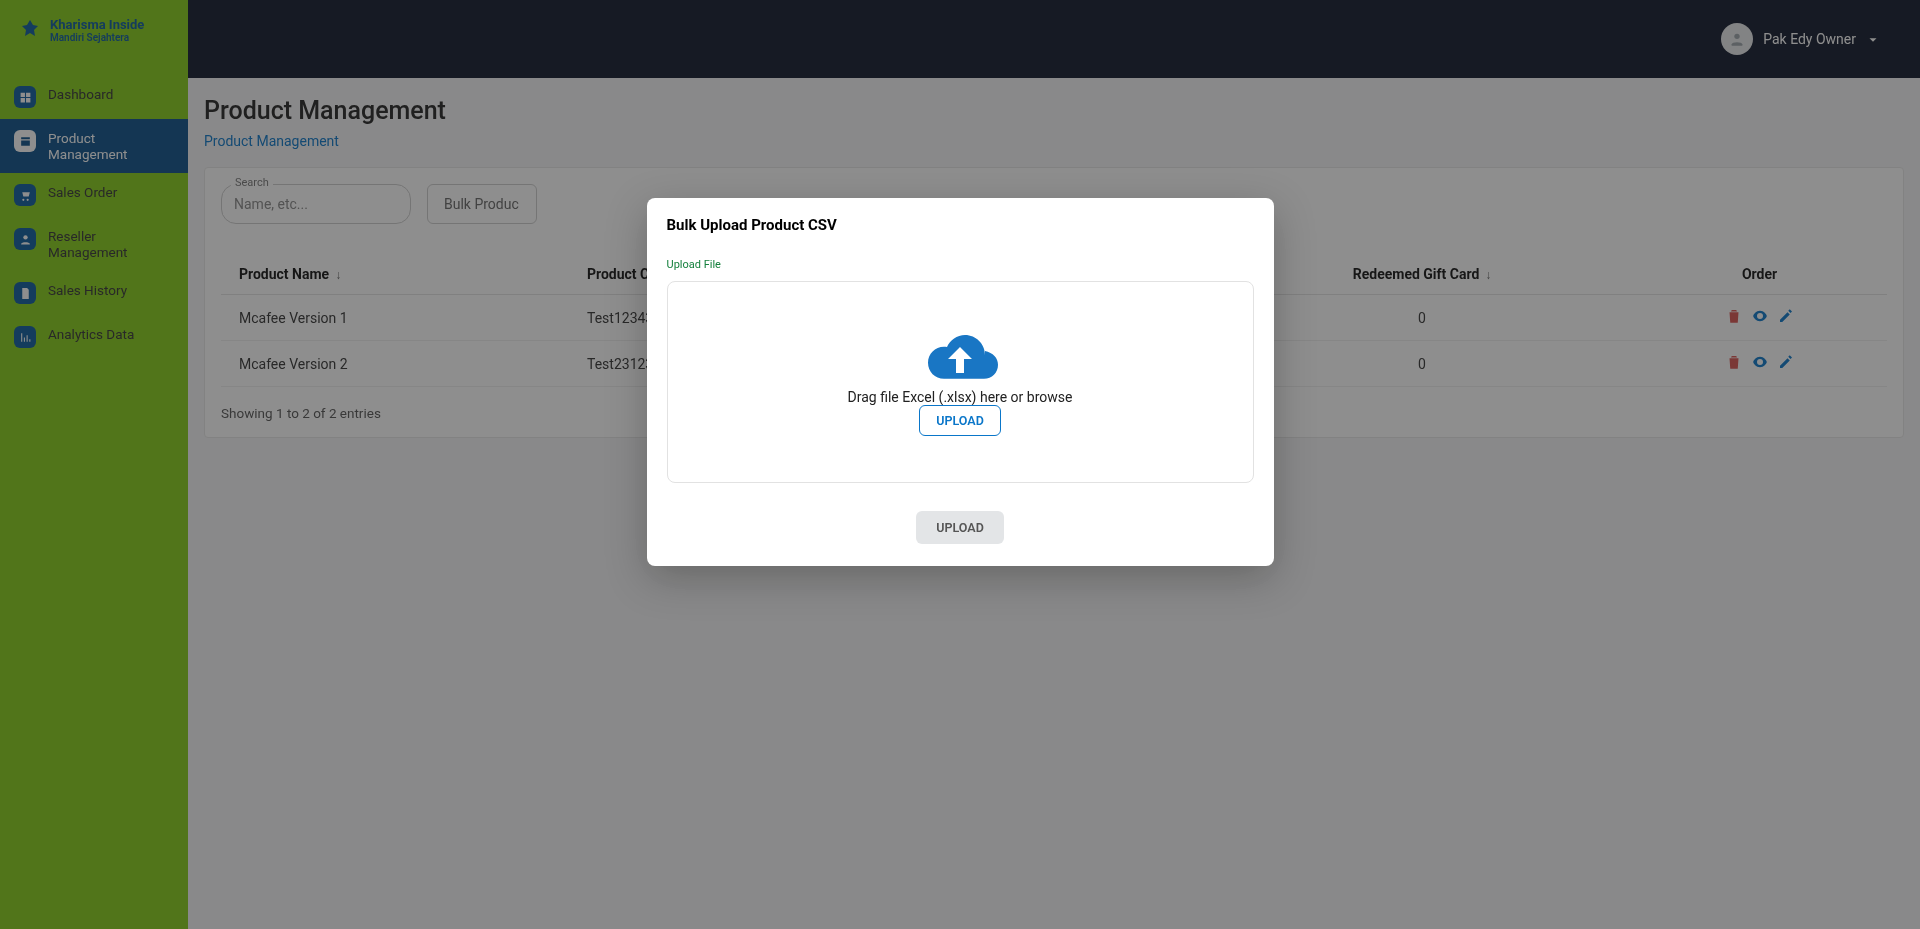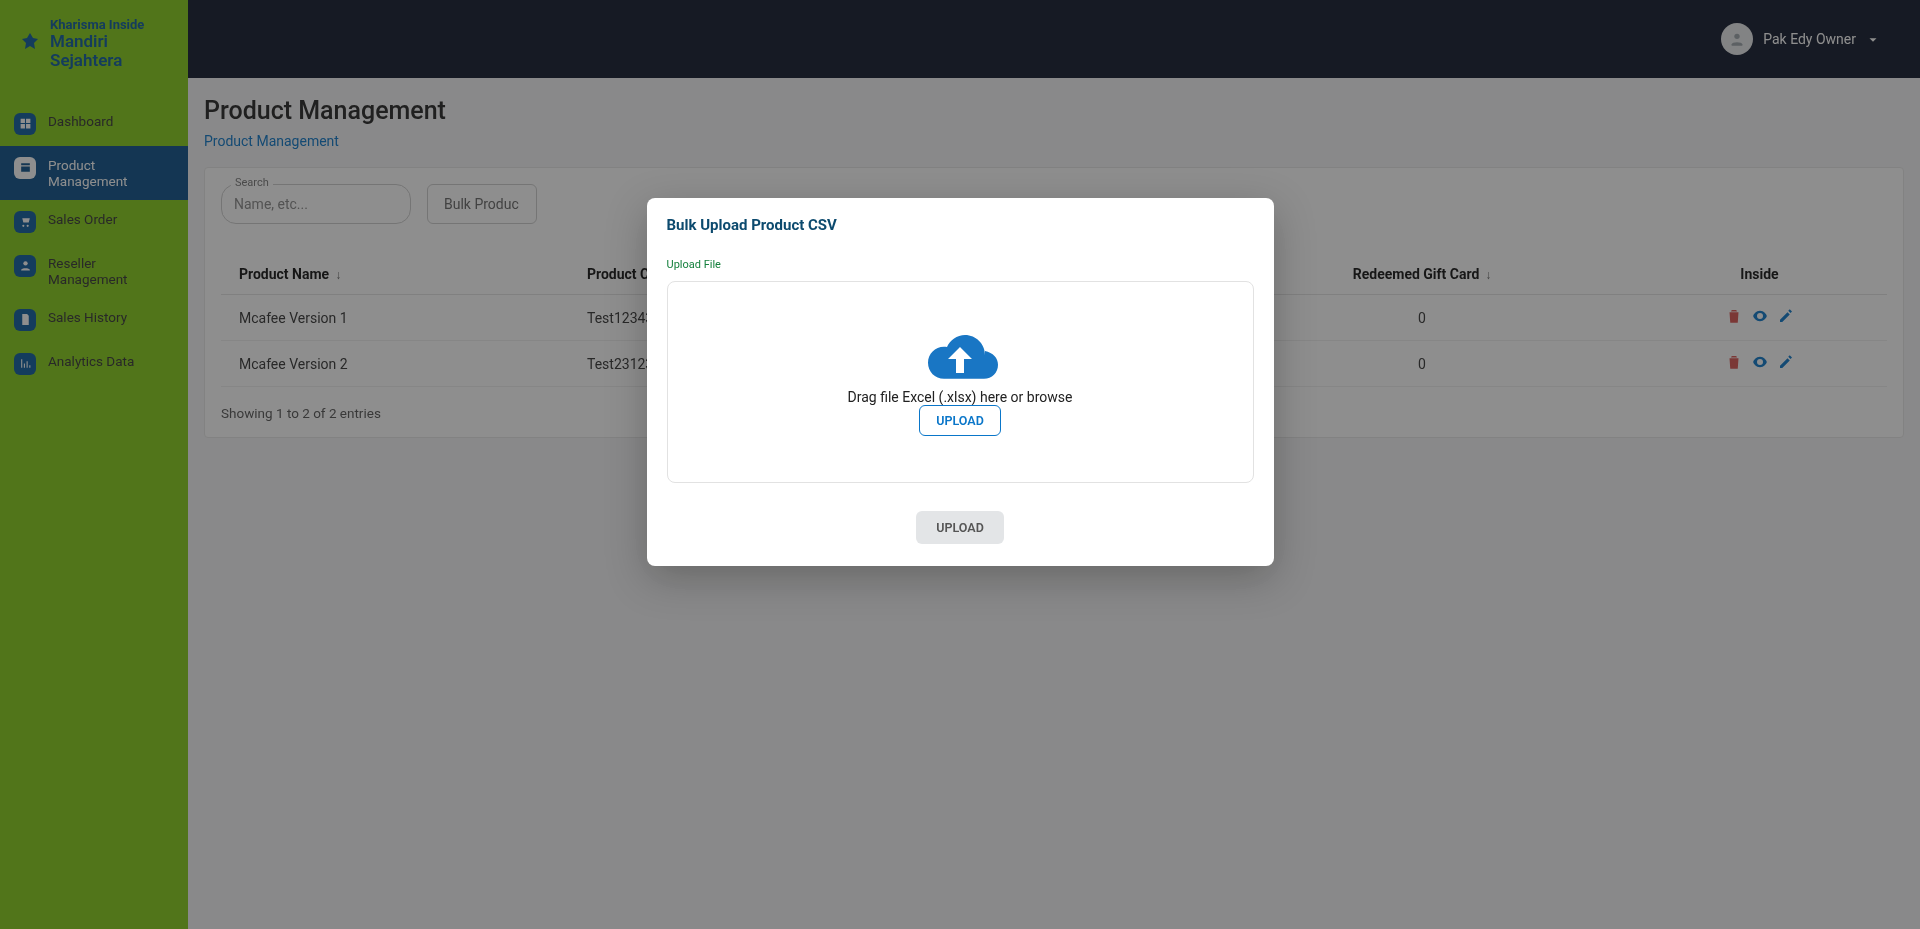--- a/index.html
+++ b/index.html
@@ -7,21 +7,21 @@
 body { background: #f5f5f6; }
 
 .app { display: flex; height: 100vh; width: 100vw; }
 
 
 .sidebar { width: 188px; background: #84cc16; flex-shrink: 0; display: flex; flex-direction: column; }
 .logo-area { padding: 18px 10px 22px 18px; display: flex; align-items: center; gap: 8px; }
 .logo-svg { width: 24px; height: 24px; flex-shrink: 0; }
 .logo-text { display: flex; flex-direction: column; line-height: 1.1; }
 .logo-text .l1 { font-weight: 700; font-size: 13px; color: #0a5a9c; }
-.logo-text .l2 { font-weight: 600; font-size: 17px; color: #0a5a9c; }
+.logo-text .l2 { font-weight: 600; font-size: 10px; color: #0a5a9c; }
 
 .nav { margin-top: 10px; }
 .nav-item { display: flex; gap: 12px; padding: 11px 14px; font-size: 13.5px; color: #333; cursor: pointer; }
 .nav-item.active { background: #0a4f88; color: #fff; }
 .nav-item .nav-icon { width: 22px; height: 22px; border-radius: 6px; background: #0a5a9c; display: flex; align-items: center; justify-content: center; flex-shrink: 0; }
 .nav-item .nav-icon svg { width: 13px; height: 13px; fill: #fff; }
 .nav-item.active .nav-icon { background: #fff; }
 .nav-item.active .nav-icon svg { fill: #0a4f88; }
 
 
@@ -52,21 +52,21 @@
 .table td { padding: 12px 18px; font-size: 14px; color: #333; border-bottom: 1px solid #eee; }
 .table th.center, .table td.center { text-align: center; }
 .action-icons { display: flex; gap: 8px; justify-content: center; }
 .action-icons svg { width: 18px; height: 18px; cursor: pointer; }
 
 .entries { font-size: 13.5px; color: #555; margin-top: 18px; }
 
 
 .overlay { position: fixed; inset: 0; background: rgba(30,30,30,0.5); display: flex; align-items: flex-start; justify-content: center; padding-top: 198px; }
 .modal { width: 627px; background: #fff; border-radius: 8px; padding: 18px 20px 22px 20px; box-shadow: 0 12px 40px rgba(0,0,0,0.25); }
-.modal-title { font-size: 15px; font-weight: 700; color: #0c4a6e; }
+.modal-title { font-size: 15px; font-weight: 700; color: #000000; }
 .upload-label { margin-top: 24px; font-size: 11px; color: #15803d; }
 .dropzone { margin-top: 10px; border: 1px solid #e2e2e2; border-radius: 8px; height: 202px; display: flex; flex-direction: column; align-items: center; justify-content: center; }
 .cloud-icon svg { width: 86px; height: 56px; }
 .drop-text { font-size: 14px; color: #222; }
 .upload-btn-outline { border: 1px solid #0a76c9; background: #fff; color: #0a76c9; font-weight: 600; font-size: 12.5px; padding: 7px 16px; border-radius: 6px; cursor: pointer; }
 .modal-footer { margin-top: 28px; display: flex; justify-content: center; }
 .upload-btn-solid { background: #e3e5e7; color: #555; border: none; font-weight: 600; font-size: 12.5px; padding: 9px 20px; border-radius: 6px; cursor: pointer; }
 
 </style>
 </head>
@@ -171,21 +171,21 @@
           </div>
         </div>
 
         <table class="table">
           <thead>
             <tr>
               <th><span>Product Name</span><span class="sort">↓</span></th>
               <th><span>Product Code</span></th>
               <th class="center"><span>ive Gift Card</span><span class="sort">↓</span></th>
               <th class="center"><span>Redeemed Gift Card</span><span class="sort">↓</span></th>
-              <th class="center"><span>Inside</span></th>
+              <th class="center"><span>Order</span></th>
             </tr>
           </thead>
           <tbody>
             <tr>
               <td>Mcafee Version 1</td>
               <td>Test1234320932</td>
               <td class="center">2</td>
               <td class="center">0</td>
               <td class="center">
                 <div class="action-icons">

